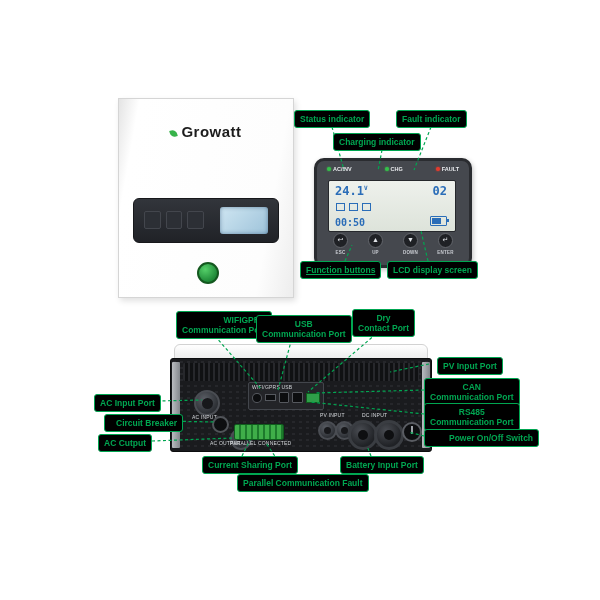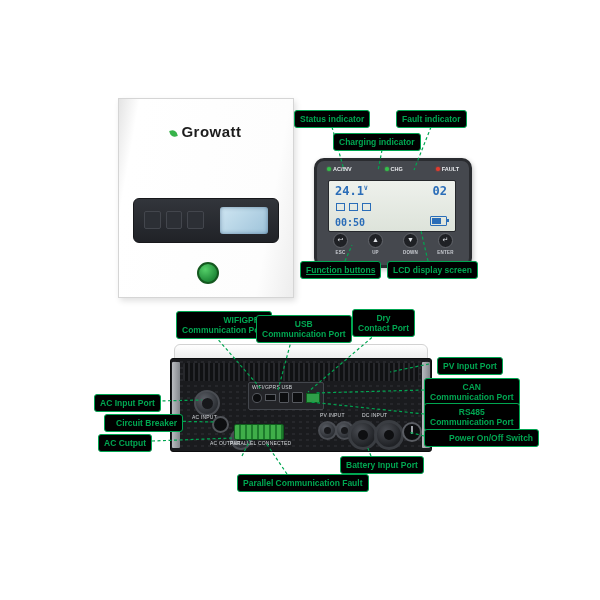--- a/index.html
+++ b/index.html
@@ -234,16 +234,17 @@
     <span class="bl">Communication Port</span>
   </div>
   <div class="badge" style="left:424px;top:403px;">
     <span class="bl">RS485</span>
     <span class="bl">Communication Port</span>
   </div>
   <div class="badge" style="left:424px;top:429px;padding-left:24px;">Power On/Off Switch</div>
   <div class="badge" style="left:94px;top:394px;">AC Input Port</div>
   <div class="badge" style="left:104px;top:414px;padding-left:11px;">Circuit Breaker</div>
   <div class="badge" style="left:98px;top:434px;">AC Cutput</div>
+  <div class="badge" style="left:202px;top:456px;">Current Sharing Port</div>
   <div class="badge" style="left:340px;top:456px;">Battery Input Port</div>
   <div class="badge" style="left:237px;top:474px;">Parallel Communication Fault</div>
 
 </div>
 
 </body></html>

